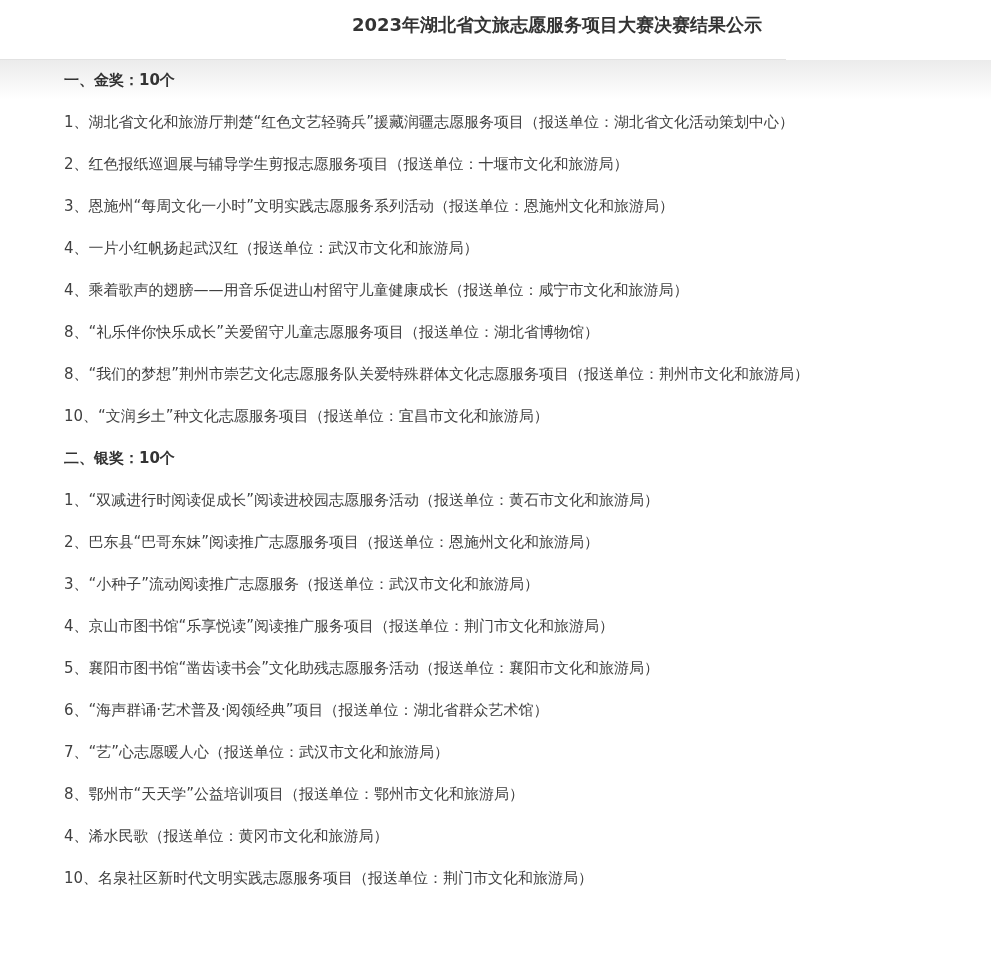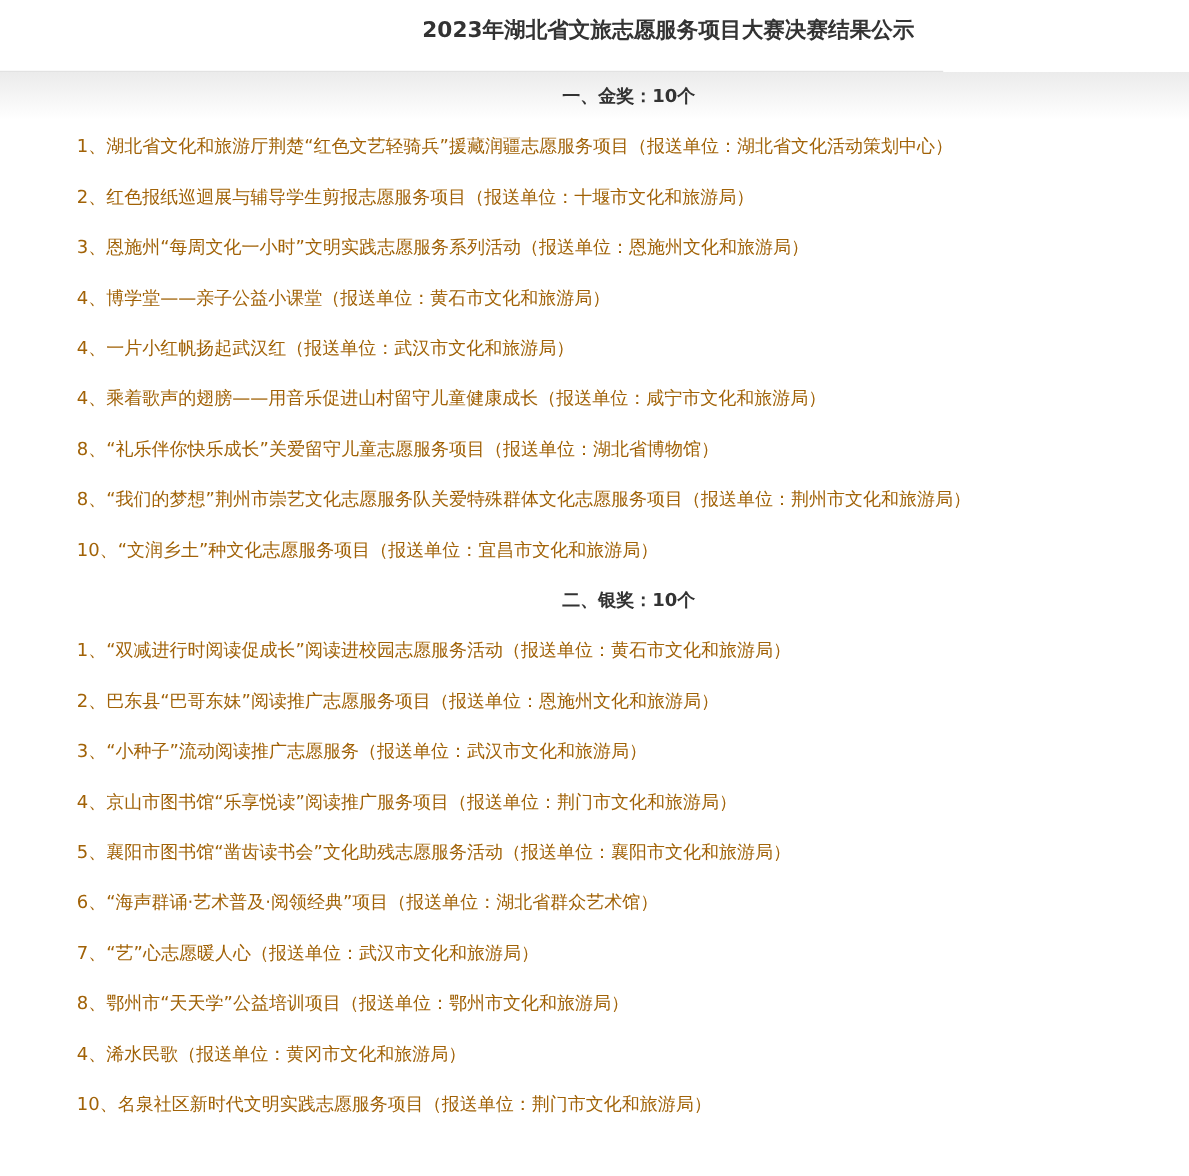--- a/index.html
+++ b/index.html
@@ -45,42 +45,40 @@
       left: 64px;
       top: 68px;
       width: 920px;
       z-index: 3;
     }
     .line {
       height: 42px;
       line-height: 24px;
       font-size: 15px;
       white-space: nowrap;
-      color: #a16207;
+      color: #404040;
     }
     .heading {
       font-weight: bold;
       color: #333333;
-      text-align: center;
     }
   </style>
 </head>
 <body>
 
 <div class="header">
   <div class="header-title">2023年湖北省文旅志愿服务项目大赛决赛结果公示</div>
 </div>
 <div class="shadow"></div>
 
 <div class="content">
   <div class="line heading">一、金奖：10个</div>
   <div class="line">1、湖北省文化和旅游厅荆楚“红色文艺轻骑兵”援藏润疆志愿服务项目（报送单位：湖北省文化活动策划中心）</div>
   <div class="line">2、红色报纸巡迴展与辅导学生剪报志愿服务项目（报送单位：十堰市文化和旅游局）</div>
   <div class="line">3、恩施州“每周文化一小时”文明实践志愿服务系列活动（报送单位：恩施州文化和旅游局）</div>
-  <div class="line">4、博学堂——亲子公益小课堂（报送单位：黄石市文化和旅游局）</div>
   <div class="line">4、一片小红帆扬起武汉红（报送单位：武汉市文化和旅游局）</div>
   <div class="line">4、乘着歌声的翅膀——用音乐促进山村留守儿童健康成长（报送单位：咸宁市文化和旅游局）</div>
   <div class="line">8、“礼乐伴你快乐成长”关爱留守儿童志愿服务项目（报送单位：湖北省博物馆）</div>
   <div class="line">8、“我们的梦想”荆州市崇艺文化志愿服务队关爱特殊群体文化志愿服务项目（报送单位：荆州市文化和旅游局）</div>
   <div class="line">10、“文润乡土”种文化志愿服务项目（报送单位：宜昌市文化和旅游局）</div>
 
   <div class="line heading">二、银奖：10个</div>
   <div class="line">1、“双减进行时阅读促成长”阅读进校园志愿服务活动（报送单位：黄石市文化和旅游局）</div>
   <div class="line">2、巴东县“巴哥东妹”阅读推广志愿服务项目（报送单位：恩施州文化和旅游局）</div>
   <div class="line">3、“小种子”流动阅读推广志愿服务（报送单位：武汉市文化和旅游局）</div>

